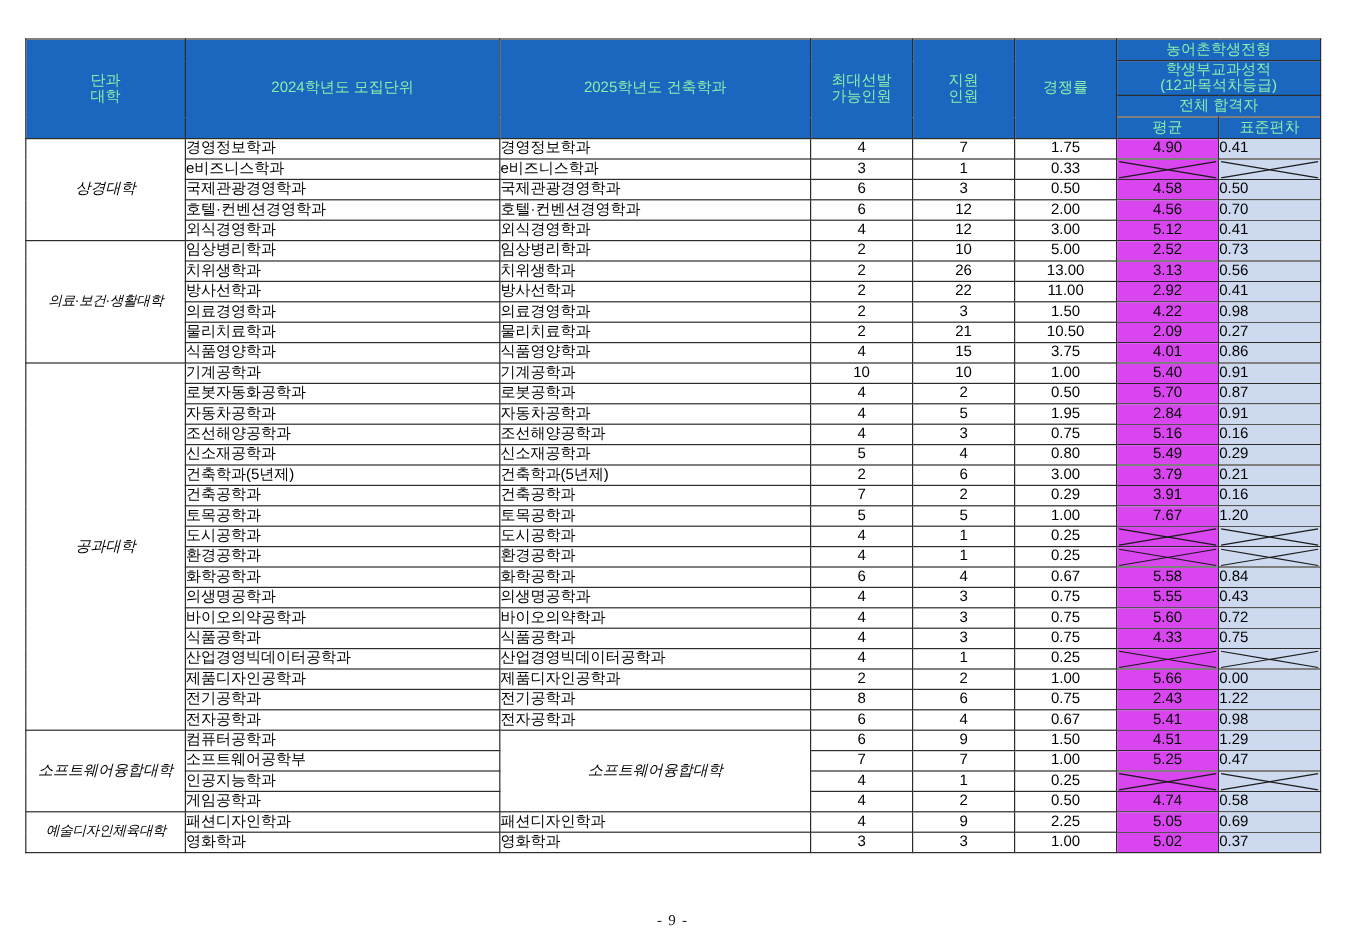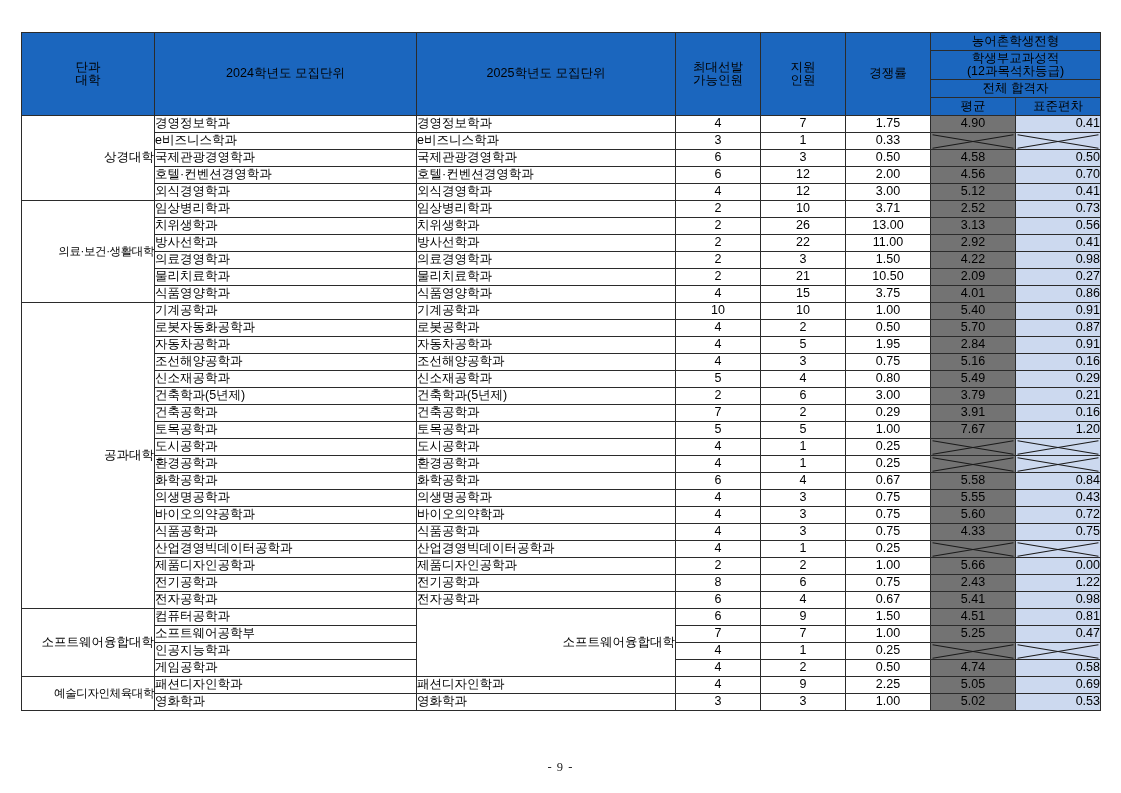--- a/index.html
+++ b/index.html
@@ -35,55 +35,56 @@
     font-weight: normal;
     vertical-align: middle;
     line-height: 1.05;
     overflow: hidden;
     white-space: nowrap;
   }
 
   
   .hd {
     background: #1b66be;
-    color: #000000;
+    color: #86efac;
     font-weight: bold;
     text-align: center;
     font-size: 12.5px;
     border: 1px solid #ffffff;
   }
   .hd.outer-l { border-left: 1px solid #2b2b2b; }
   .hd.outer-t { border-top: 1px solid #2b2b2b; }
   .hd.outer-r { border-right: 1px solid #2b2b2b; }
   .hd-tight { line-height: 1.12; }
 
   
   .dept {
-    text-align: right;
+    text-align: center;
     font-size: 12.5px;
     padding: 0 2px;
+    font-style: italic;
   }
   .dept.narrow { font-size: 11.5px; letter-spacing: -0.4px; }
   .unit {
     text-align: left;
     font-size: 12.5px;
     padding-left: 5px;
   }
   .num {
     text-align: center;
     font-size: 12.5px;
   }
   .avg {
     text-align: center;
     font-size: 12.5px;
-    background: #737373;
+    background: #d946ef;
     position: relative;
   }
   .sd {
-    text-align: right;
+    text-align: left;
     font-size: 12.5px;
     background: #ccd9ef;
     position: relative;
   }
 
   
   tr.drow > td { height: 16px; }
 
   
   .sep-b { border-bottom: 2px solid #8a8a8a; }
@@ -134,21 +135,21 @@
       <col style="width:85px">
     </colgroup>
 
     <thead>
       <tr>
         <th class="hd outer-l outer-t hd-tight" rowspan="4">
           <span>단과</span><br>
           <span>대학</span>
         </th>
         <th class="hd outer-t" rowspan="4">2024학년도 모집단위</th>
-        <th class="hd outer-t" rowspan="4">2025학년도 모집단위</th>
+        <th class="hd outer-t" rowspan="4">2025학년도 건축학과</th>
         <th class="hd outer-t hd-tight" rowspan="4">
           <span>최대선발</span><br>
           <span>가능인원</span>
         </th>
         <th class="hd outer-t hd-tight" rowspan="4">
           <span>지원</span><br>
           <span>인원</span>
         </th>
         <th class="hd outer-t" rowspan="4">경쟁률</th>
         <th class="hd outer-t outer-r" colspan="2" style="height:17px">농어촌학생전형</th>
@@ -214,21 +215,21 @@
           <td class="num block-b">3.00</td>
           <td class="avg block-b">5.12</td>
           <td class="sd block-b">0.41</td>
         </tr>
         <tr class="drow">
           <td class="dept narrow" rowspan="6">의료·보건·생활대학</td>
           <td class="unit">임상병리학과</td>
           <td class="unit">임상병리학과</td>
           <td class="num">2</td>
           <td class="num">10</td>
-          <td class="num">3.71</td>
+          <td class="num">5.00</td>
           <td class="avg">2.52</td>
           <td class="sd">0.73</td>
         </tr>
         <tr class="drow">
           <td class="unit">치위생학과</td>
           <td class="unit">치위생학과</td>
           <td class="num">2</td>
           <td class="num">26</td>
           <td class="num">13.00</td>
           <td class="avg">3.13</td>
@@ -434,21 +435,21 @@
           <td class="sd block-b">0.98</td>
         </tr>
         <tr class="drow">
           <td class="dept" rowspan="4">소프트웨어융합대학</td>
           <td class="unit">컴퓨터공학과</td>
           <td class="dept" rowspan="4">소프트웨어융합대학</td>
           <td class="num">6</td>
           <td class="num">9</td>
           <td class="num">1.50</td>
           <td class="avg">4.51</td>
-          <td class="sd">0.81</td>
+          <td class="sd">1.29</td>
         </tr>
         <tr class="drow">
           <td class="unit sep-b">소프트웨어공학부</td>
           <td class="num sep-b">7</td>
           <td class="num sep-b">7</td>
           <td class="num sep-b">1.00</td>
           <td class="avg sep-b">5.25</td>
           <td class="sd sep-b">0.47</td>
         </tr>
         <tr class="drow">
@@ -477,19 +478,19 @@
           <td class="avg">5.05</td>
           <td class="sd">0.69</td>
         </tr>
         <tr class="drow">
           <td class="unit block-b">영화학과</td>
           <td class="unit block-b">영화학과</td>
           <td class="num block-b">3</td>
           <td class="num block-b">3</td>
           <td class="num block-b">1.00</td>
           <td class="avg block-b">5.02</td>
-          <td class="sd block-b">0.53</td>
+          <td class="sd block-b">0.37</td>
         </tr>
       </tbody>
   </table>
 </div>
 
 <div id="footer">- 9 -</div>
 
 </body></html>

